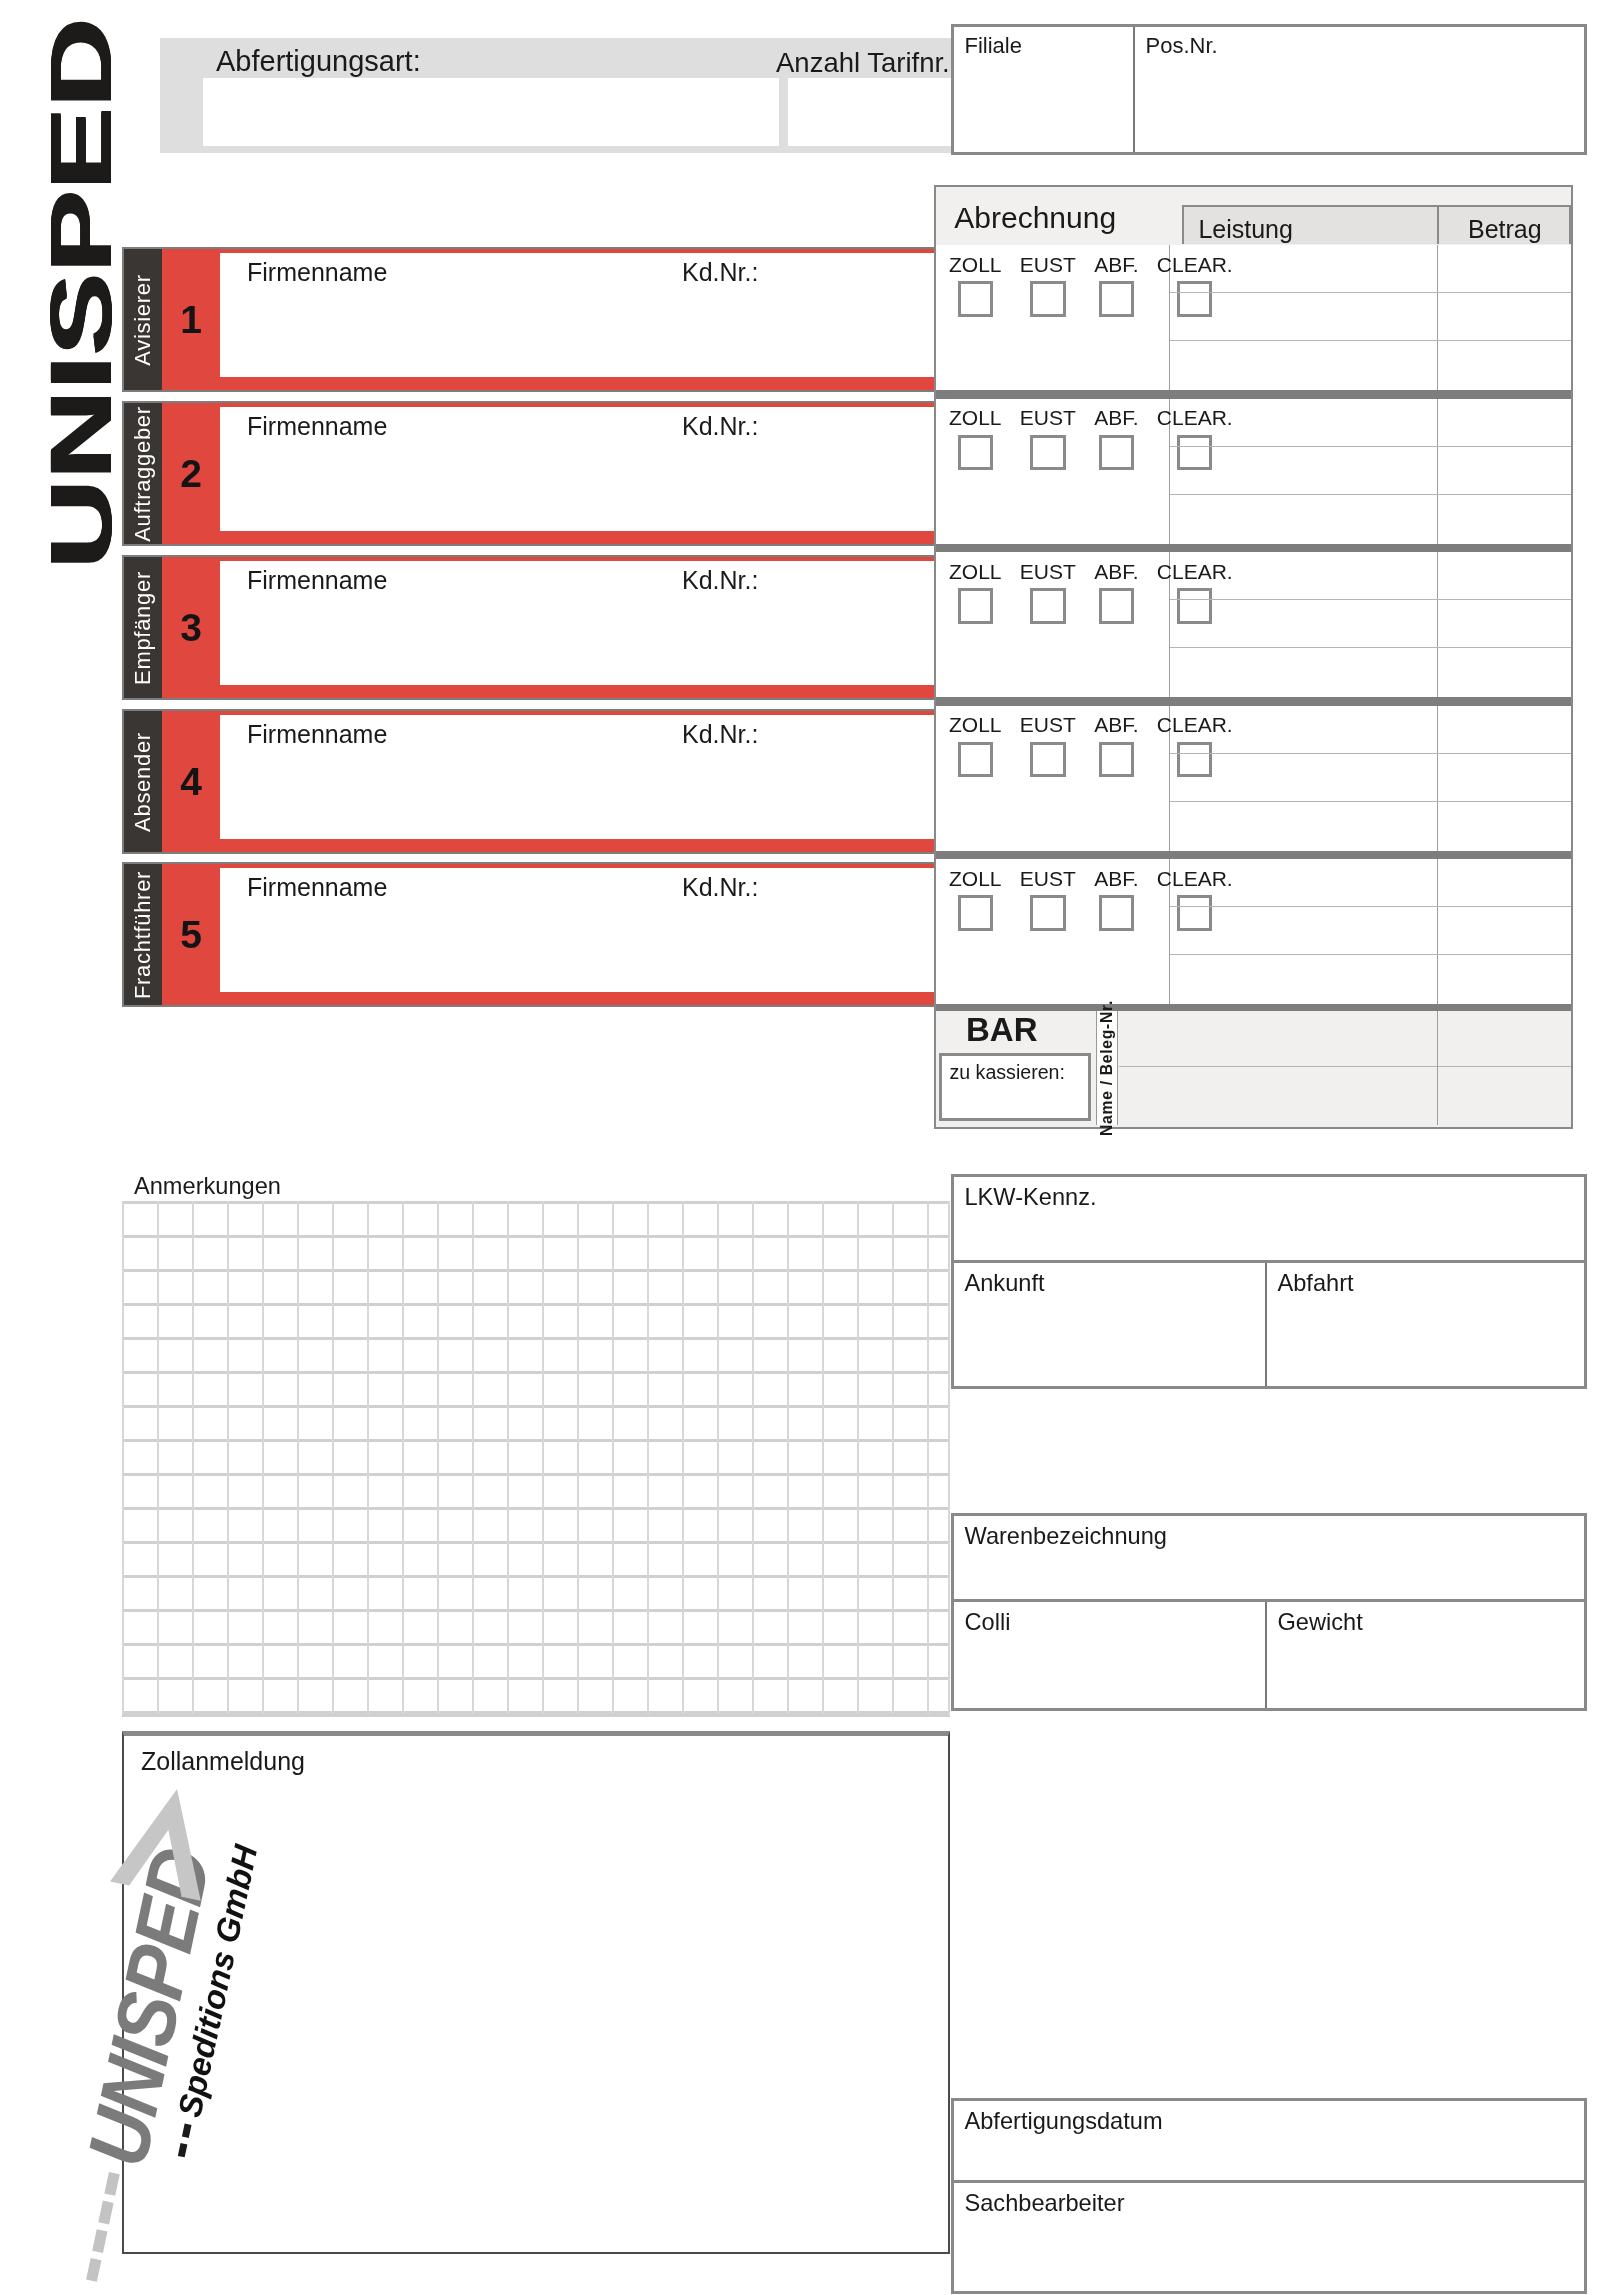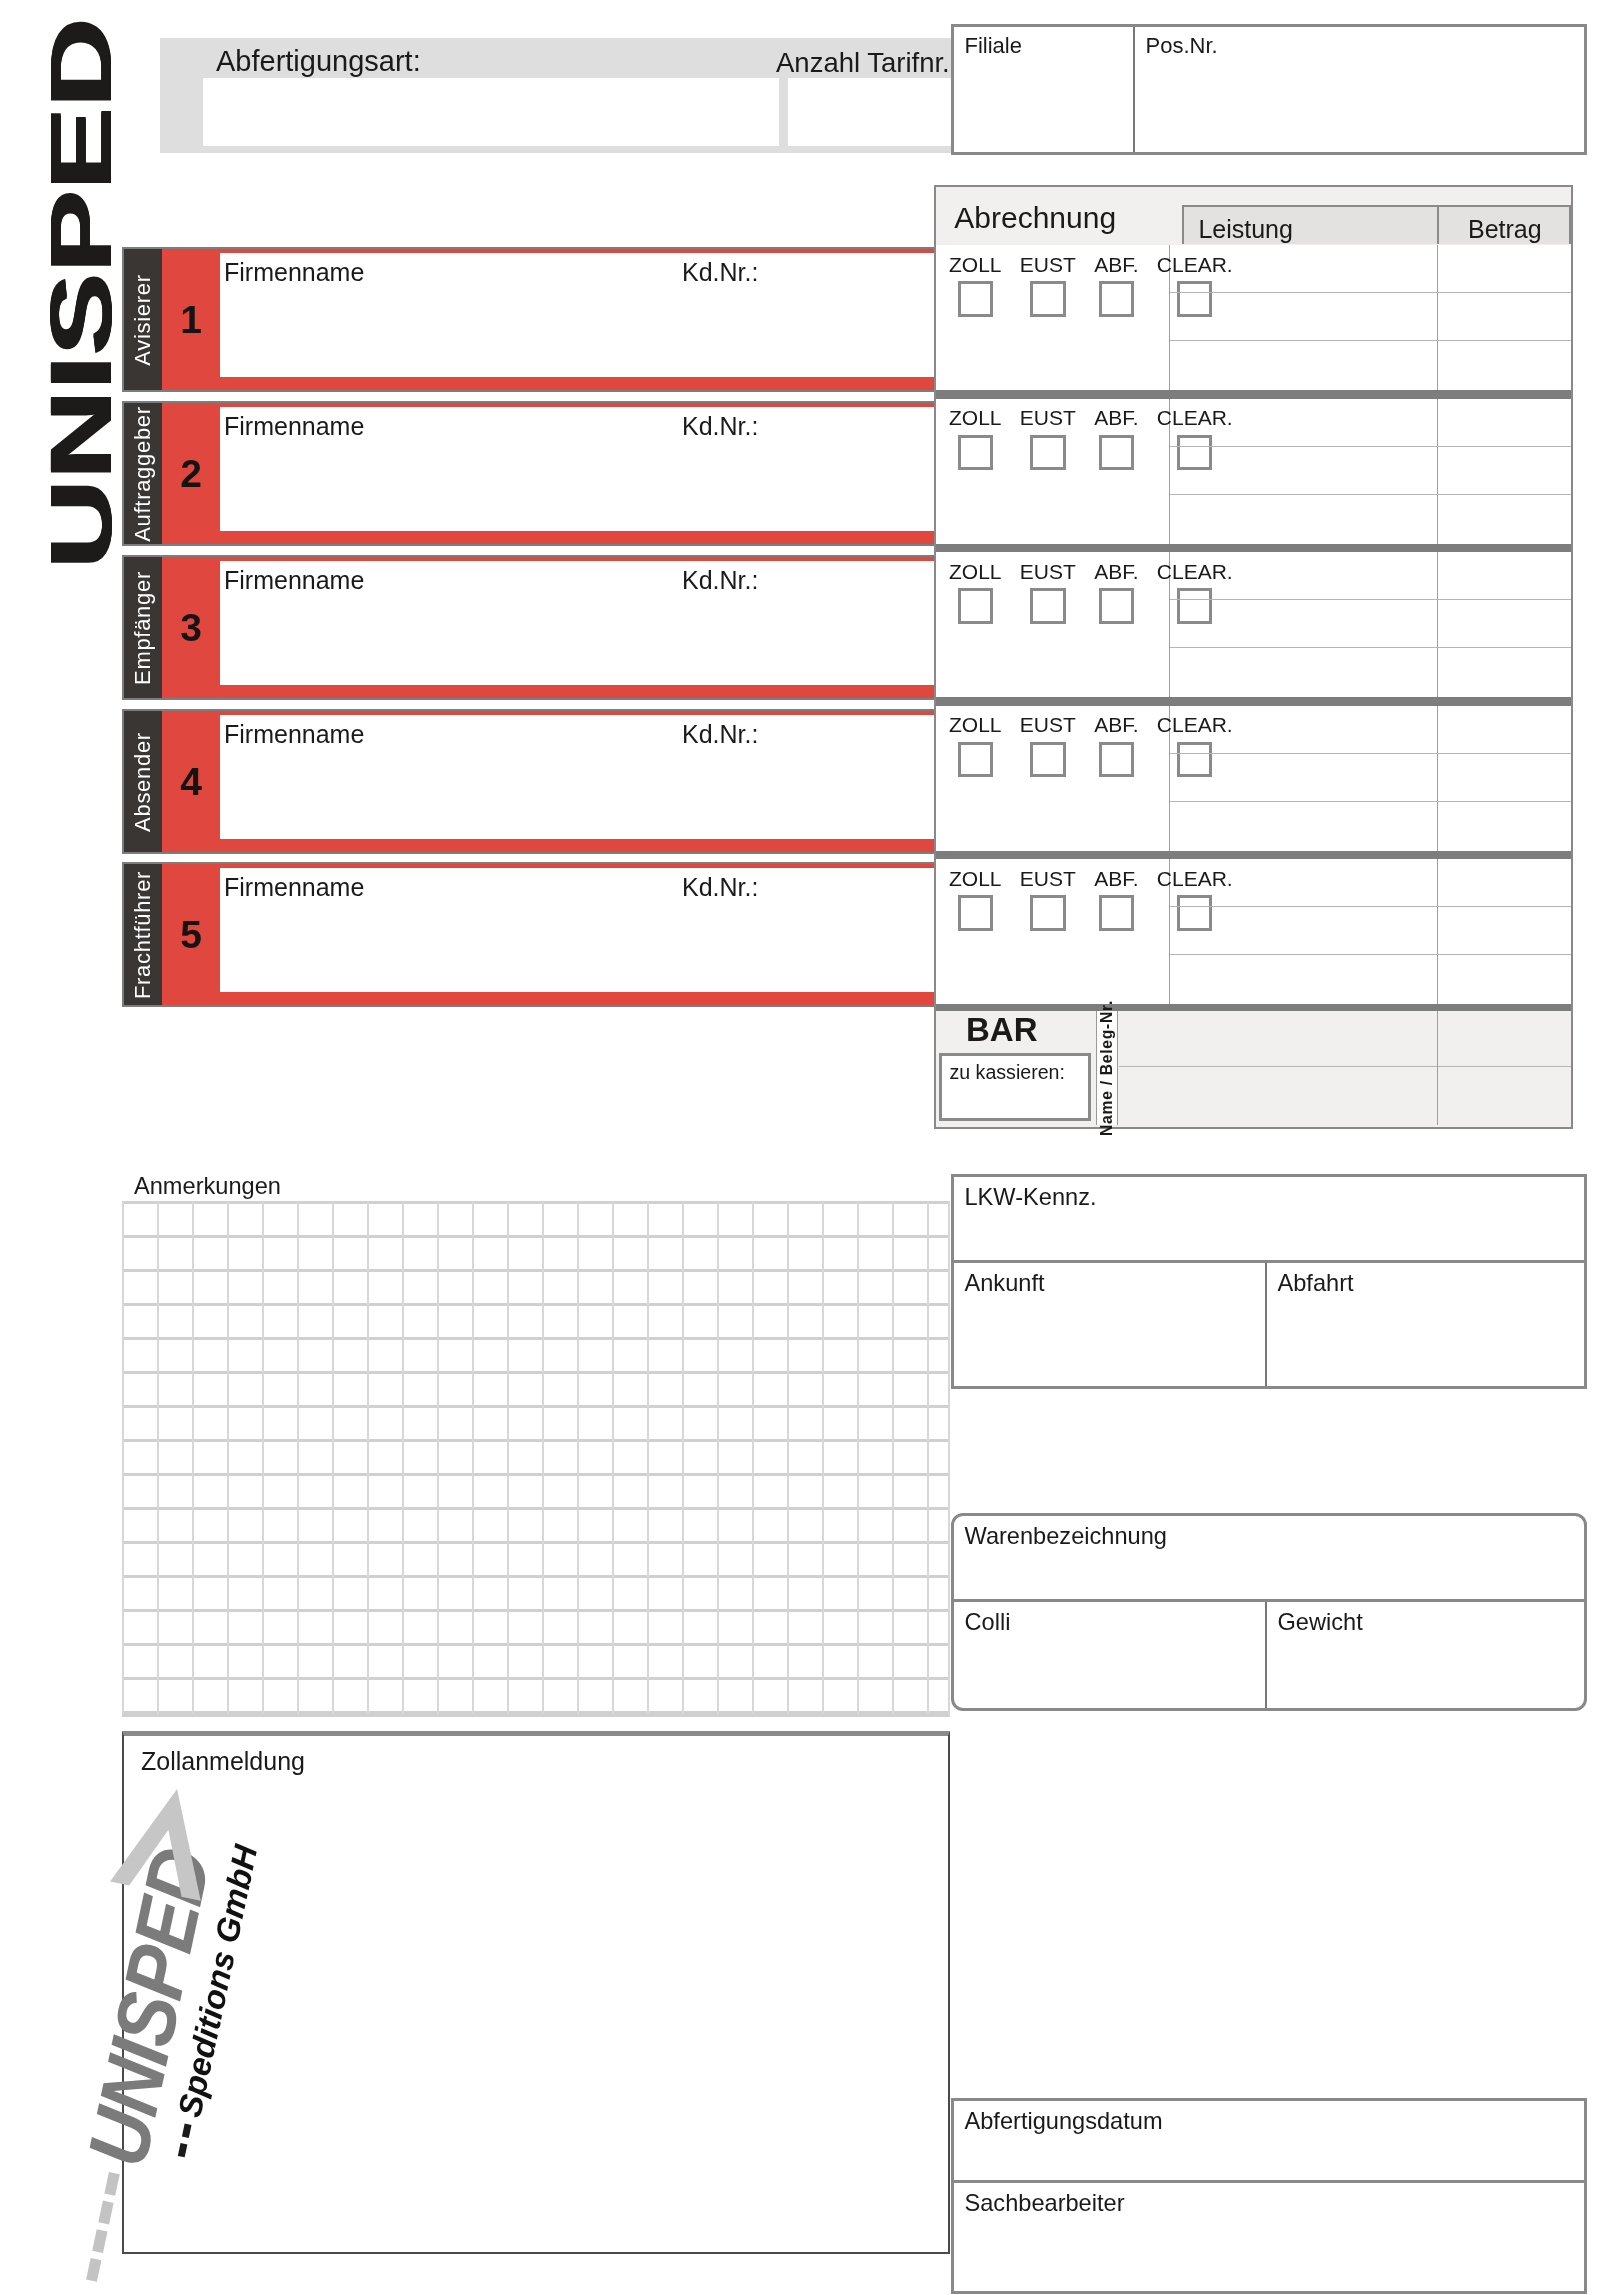--- a/index.html
+++ b/index.html
@@ -28,21 +28,21 @@
 
   
   .party { position:absolute; left:122px; width:828px; height:145px; background:#e0473f;
     border:2.6px solid #7d7d7d; box-sizing:border-box; }
   .party-strip { position:absolute; left:0; top:0; bottom:0; width:38px; background:#393633; }
   .party-role { position:absolute; left:50%; top:50%; transform:translate(-50%,-50%) rotate(-90deg);
     color:#fff; font-size:22px; white-space:nowrap; letter-spacing:0.7px; }
   .party-num { position:absolute; left:38px; top:0; bottom:0; width:58px; display:flex;
     align-items:center; justify-content:center; font-size:39px; font-weight:bold; color:#141414; }
   .party-inner { position:absolute; left:96px; top:3.9px; right:5.2px; bottom:13px; background:#fff; }
-  .firmen { position:absolute; left:4px; top:5.2px; font-size:25px; }
+  .firmen { position:absolute; left:27px; top:5.2px; font-size:25px; }
   .kdnr { position:absolute; left:462px; top:5.2px; font-size:25px; }
 
   
   .abr-panel { left:934px; top:185px; width:639px; height:944px; background:#f1f0ef;
     border:2.6px solid #898989; box-sizing:border-box; }
   .abr-header { position:relative; height:58px; }
   .abr-title { position:absolute; left:18.3px; top:14.4px; font-size:30px; }
   .hdr-box { position:absolute; box-sizing:border-box; background:#e3e2e1;
     border:2px solid #8a8a8a; border-bottom:none; font-size:25px; }
   .hdr-leistung { left:234px; top:18.3px; width:268px; height:39px; padding:7.9px 0 0 14.4px;margin-left:12px; }
@@ -82,21 +82,21 @@
   .anmerk-grid { left:122px; top:1201px; width:828px; height:516px; background-color:#fff;
     background-image:
       linear-gradient(to right, #d7d7d7 2px, transparent 2px),
       linear-gradient(to bottom, #d0d0d0 3.3px, transparent 3.3px);
     background-size:35px 100%, 100% 34px;
     border-right:2px solid #d7d7d7; border-bottom:3.3px solid #d0d0d0; box-sizing:border-box; }
 
   
   .info-box { background:#fff; border:3.3px solid #898989; box-sizing:border-box; }
   .lkw-box { left:951px; top:1174px; width:636px; height:215px; }
-  .waren-box { left:951px; top:1513px; width:636px; height:198px;border-radius:12px; }
+  .waren-box { left:951px; top:1513px; width:636px; height:198px; }
   .ib-top { height:86px; border-bottom:3.3px solid #898989; box-sizing:border-box; padding:6.5px 0 0 10.5px; font-size:23.6px; }
   .ib-bottom { display:flex; height:calc(100% - 86px); }
   .ib-left { width:313px; border-right:2.6px solid #787878; box-sizing:border-box; padding:6.5px 0 0 10.5px; font-size:23.6px; }
   .ib-right { flex:1; padding:6.5px 0 0 10.5px; font-size:23.6px; }
 
   .zoll-box { left:122px; top:1731px; width:828px; height:523px; background:#fff;
     border:2.6px solid #4a4a4a; border-top:5.9px solid #8a8a8a; box-sizing:border-box;
     padding:10.5px 0 0 17px; font-size:25px; }
 
   .abfdat-box { left:951px; top:2061px; width:636px; height:86px; padding:6.5px 0 0 10.5px; font-size:23.6px;margin-top:37px; }

